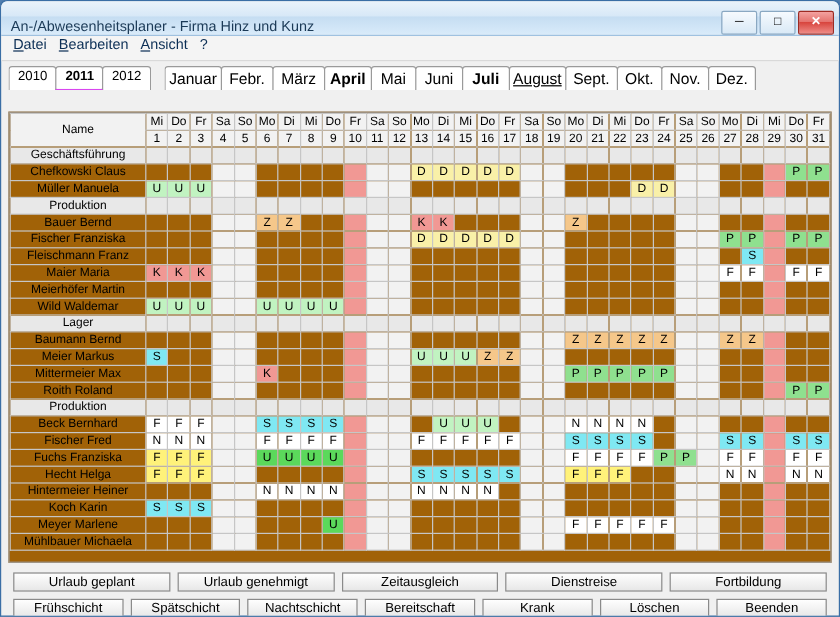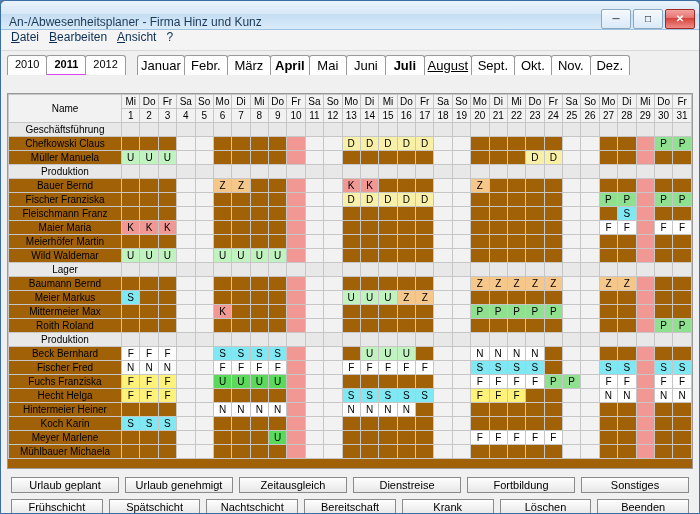--- a/index.html
+++ b/index.html
@@ -973,21 +973,20 @@
           </tbody>
         </table>
     </div>
     <div class="legend">
       <div class="row" id="legend1">
           <button class="c-U">Urlaub geplant</button>
           <button class="c-Ug">Urlaub genehmigt</button>
           <button class="c-Z">Zeitausgleich</button>
           <button class="c-D">Dienstreise</button>
           <button class="c-Fo">Fortbildung</button>
-          <button class="c-S">Sonstiges</button>
         </div>
       <div class="row" id="legend2">
           <button>Frühschicht</button>
           <button>Spätschicht</button>
           <button>Nachtschicht</button>
           <button>Bereitschaft</button>
           <button class="c-K">Krank</button>
           <button>Löschen</button>
           <button>Beenden</button>
         </div>

